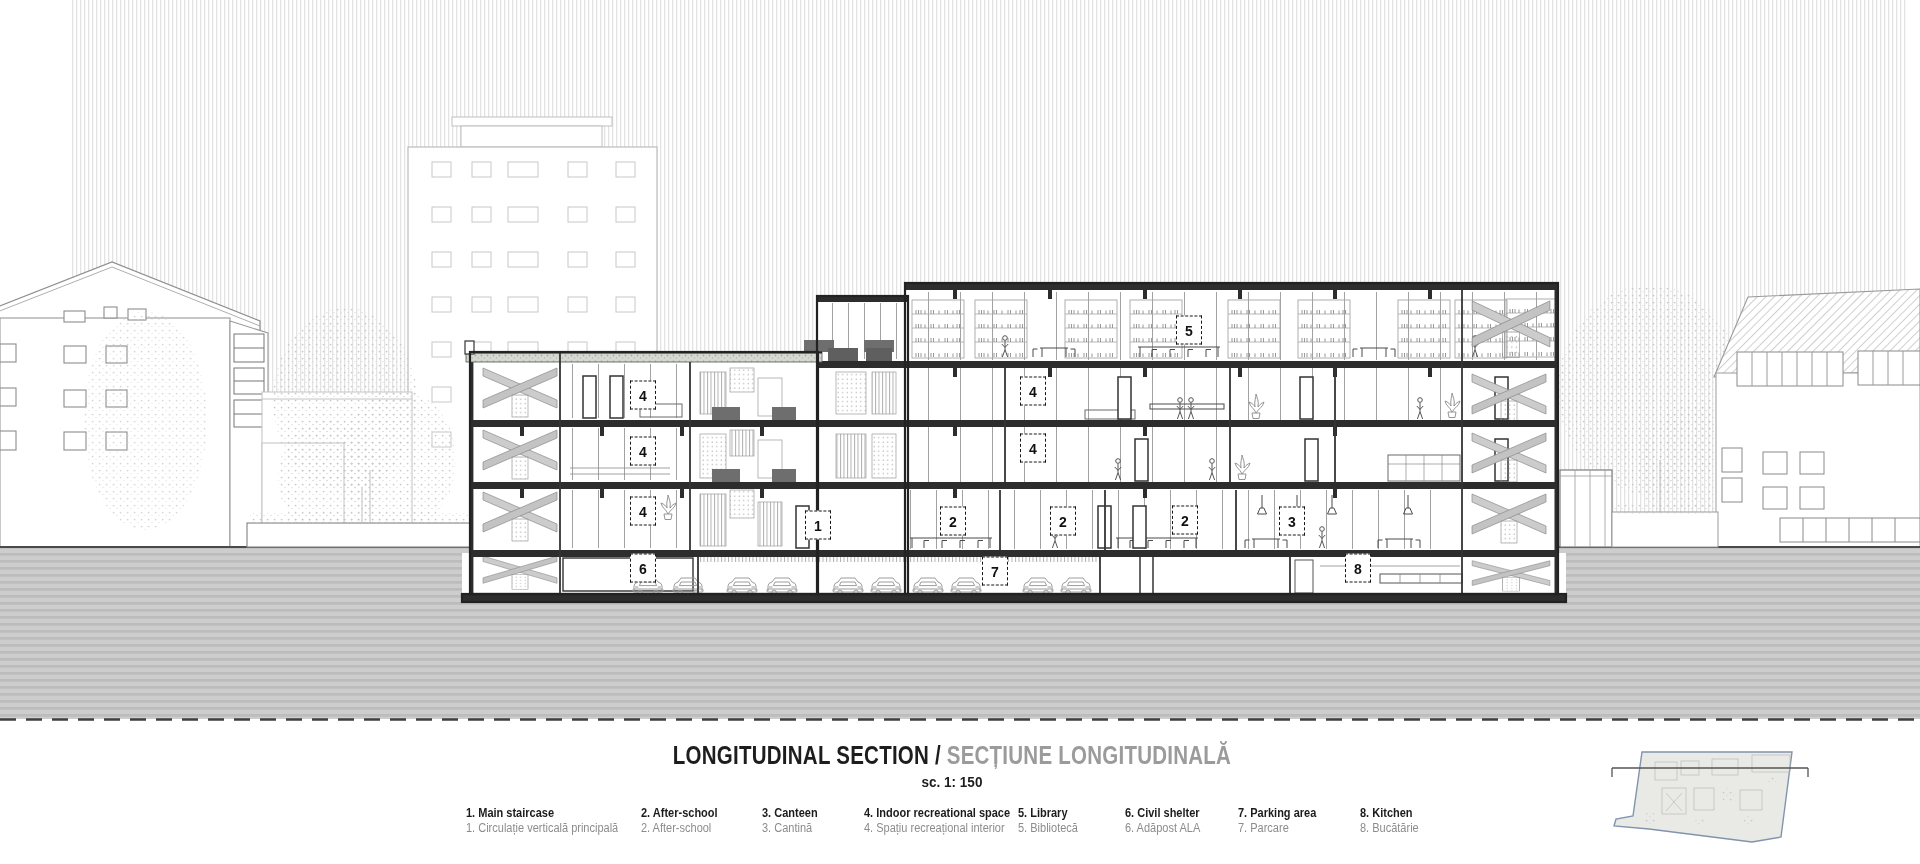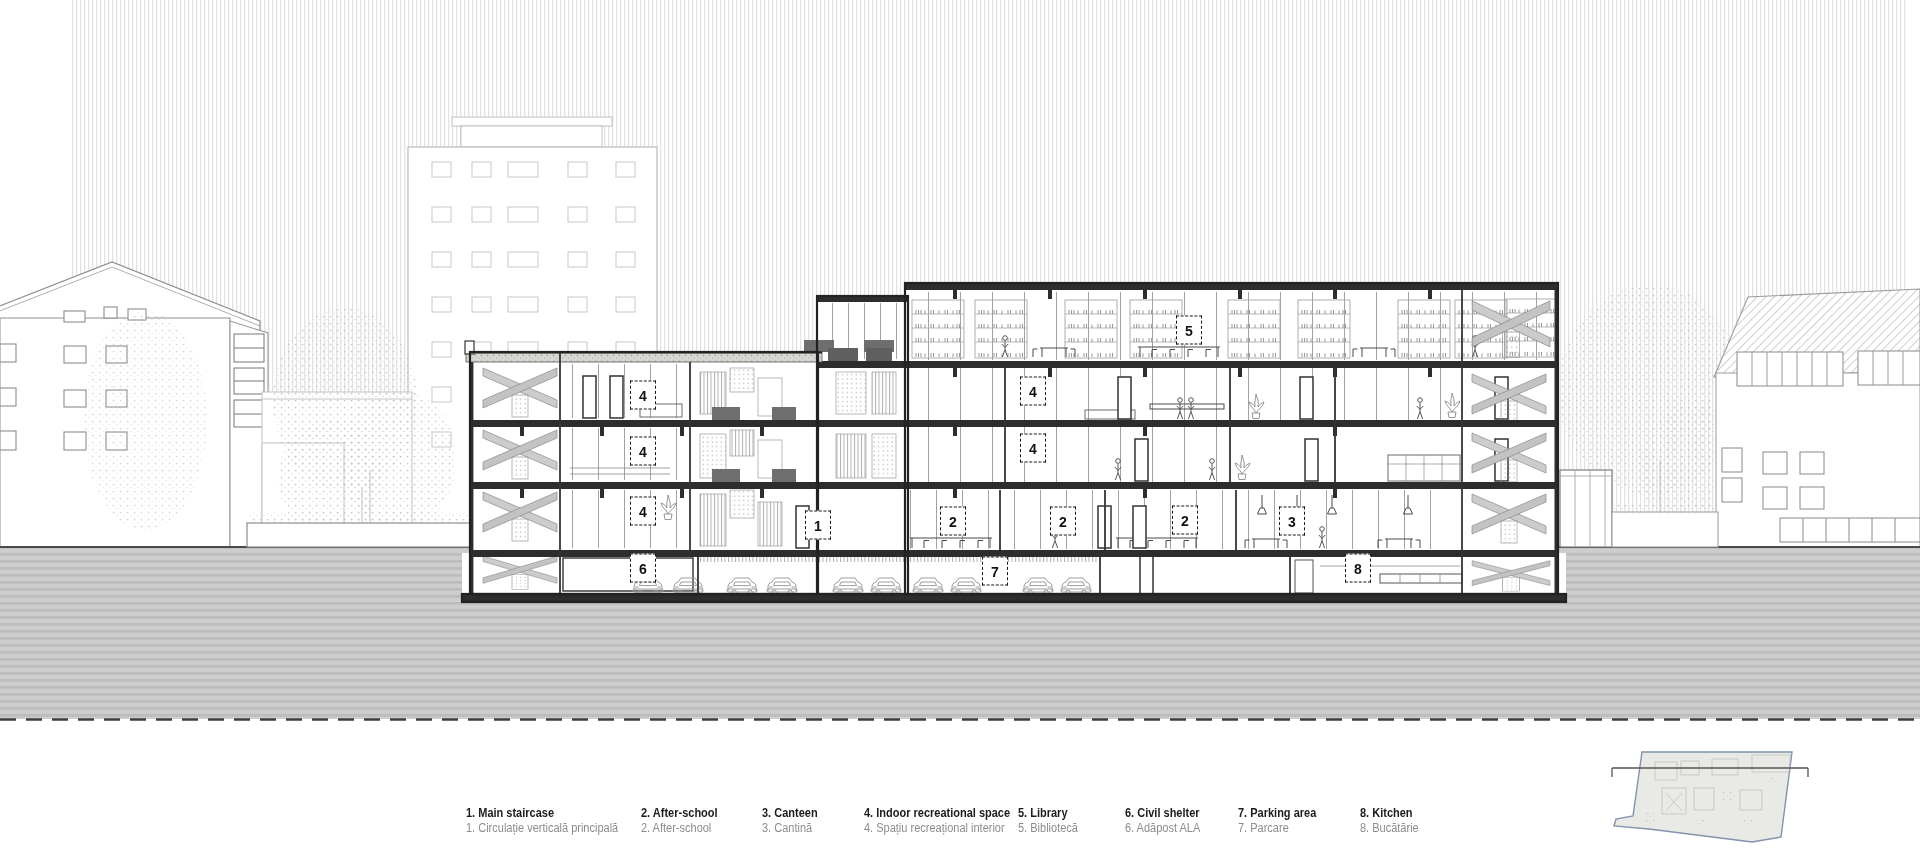--- a/index.html
+++ b/index.html
@@ -463,20 +463,26 @@
     <span>6</span>
   </div>
       <div class="sec-label" style="left: 995px; top: 571px;">
     <span>7</span>
   </div>
       <div class="sec-label" style="left: 1358px; top: 568px;">
     <span>8</span>
   </div>
     </div>
 
+<div class="titleblock">
+  <div class="title-line">
+    <span class="t-en">LONGITUDINAL SECTION /</span><span class="t-ro">SECȚIUNE LONGITUDINALĂ</span>
+  </div>
+  <div class="t-scale">sc. 1: 150</div>
+</div>
 
 <div class="legend">
 
 <div class="legend-col" style="left: 466px;">
     <div class="legend-en">1. Main staircase</div>
     <div class="legend-ro">1. Circulație verticală principală</div>
   </div>
       <div class="legend-col" style="left: 641px;">
     <div class="legend-en">2. After-school</div>
     <div class="legend-ro">2. After-school</div>

